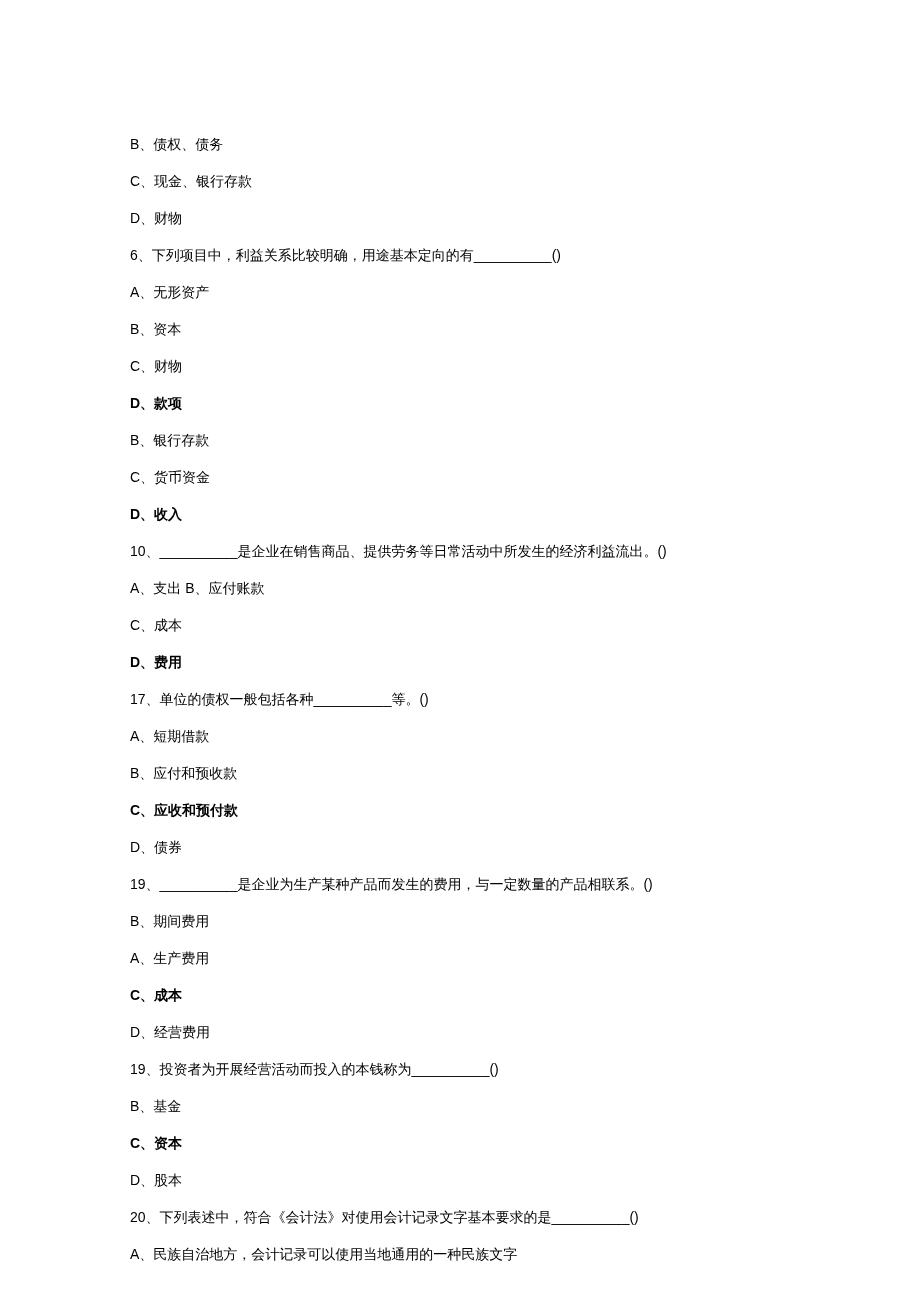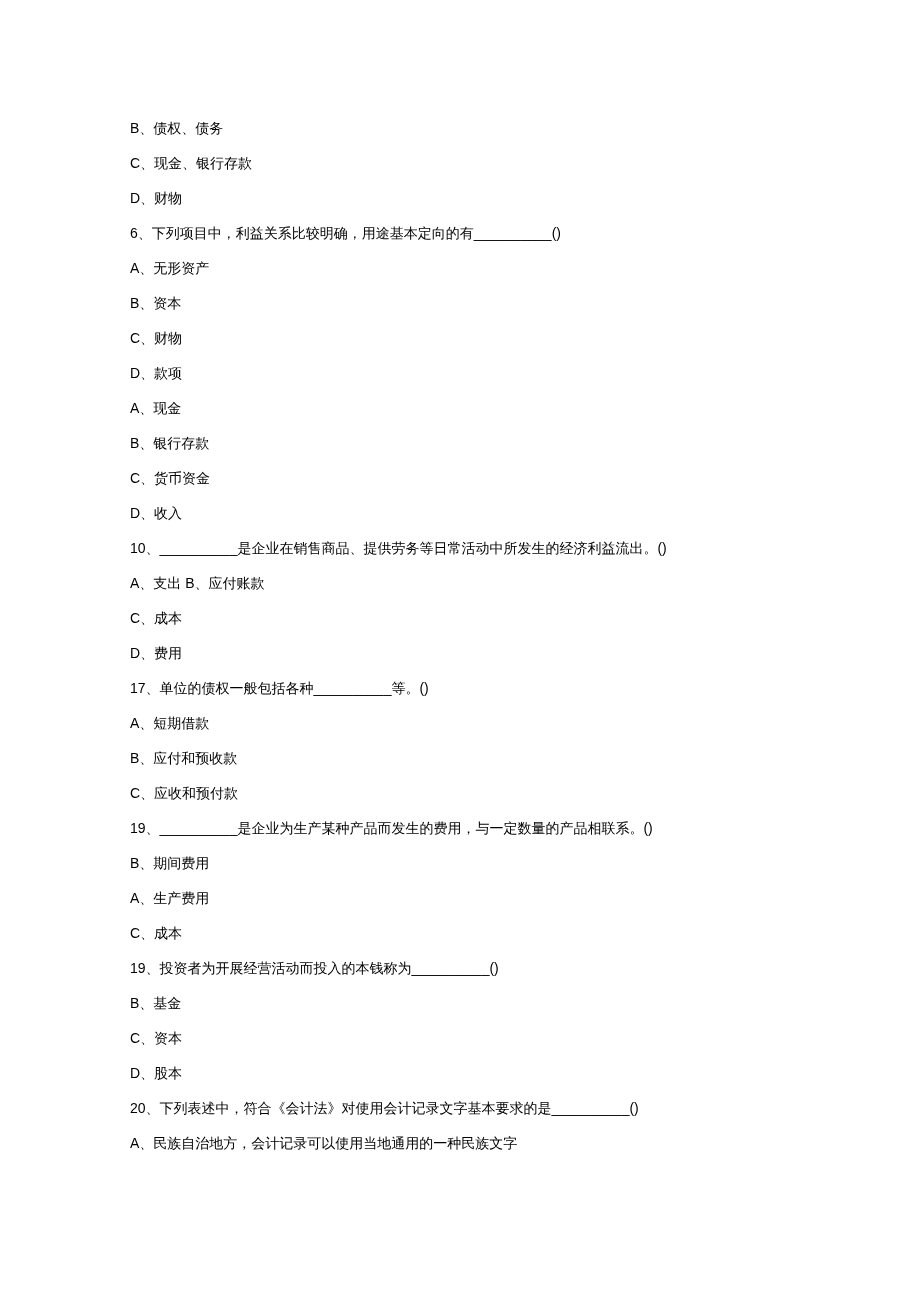--- a/index.html
+++ b/index.html
@@ -9,54 +9,55 @@
     width: 920px;
   }
   .page {
     padding: 118px 130px 100px 130px;
     font-family: "Microsoft YaHei", "PingFang SC", "Heiti SC", sans-serif;
     font-size: 14px;
     color: #000000;
     line-height: 1.5;
   }
   .line {
-    margin: 0 0 14px 0;
+    margin: 16px 0 14px 0;
     white-space: normal;
   }
   .bold {
-    font-weight: 400;
+    font-weight: 700;
   }
 </style>
 </head>
 <body>
 
 <div class="page">
   <p class="line">B、债权、债务</p>
   <p class="line">C、现金、银行存款</p>
   <p class="line">D、财物</p>
   <p class="line">6、下列项目中，利益关系比较明确，用途基本定向的有__________()</p>
   <p class="line">A、无形资产</p>
   <p class="line">B、资本</p>
   <p class="line">C、财物</p>
   <p class="line bold">D、款项</p>
-  <p class="line">A、现金</p>
   <p class="line">B、银行存款</p>
   <p class="line">C、货币资金</p>
   <p class="line bold">D、收入</p>
   <p class="line">10、__________是企业在销售商品、提供劳务等日常活动中所发生的经济利益流出。()</p>
   <p class="line">A、支出 B、应付账款</p>
   <p class="line">C、成本</p>
   <p class="line bold">D、费用</p>
   <p class="line">17、单位的债权一般包括各种__________等。()</p>
   <p class="line">A、短期借款</p>
   <p class="line">B、应付和预收款</p>
   <p class="line bold">C、应收和预付款</p>
+  <p class="line">D、债券</p>
   <p class="line">19、__________是企业为生产某种产品而发生的费用，与一定数量的产品相联系。()</p>
   <p class="line">B、期间费用</p>
   <p class="line">A、生产费用</p>
   <p class="line bold">C、成本</p>
+  <p class="line">D、经营费用</p>
   <p class="line">19、投资者为开展经营活动而投入的本钱称为__________()</p>
   <p class="line">B、基金</p>
   <p class="line bold">C、资本</p>
   <p class="line">D、股本</p>
   <p class="line">20、下列表述中，符合《会计法》对使用会计记录文字基本要求的是__________()</p>
   <p class="line">A、民族自治地方，会计记录可以使用当地通用的一种民族文字</p>
 </div>
 
 </body></html>

